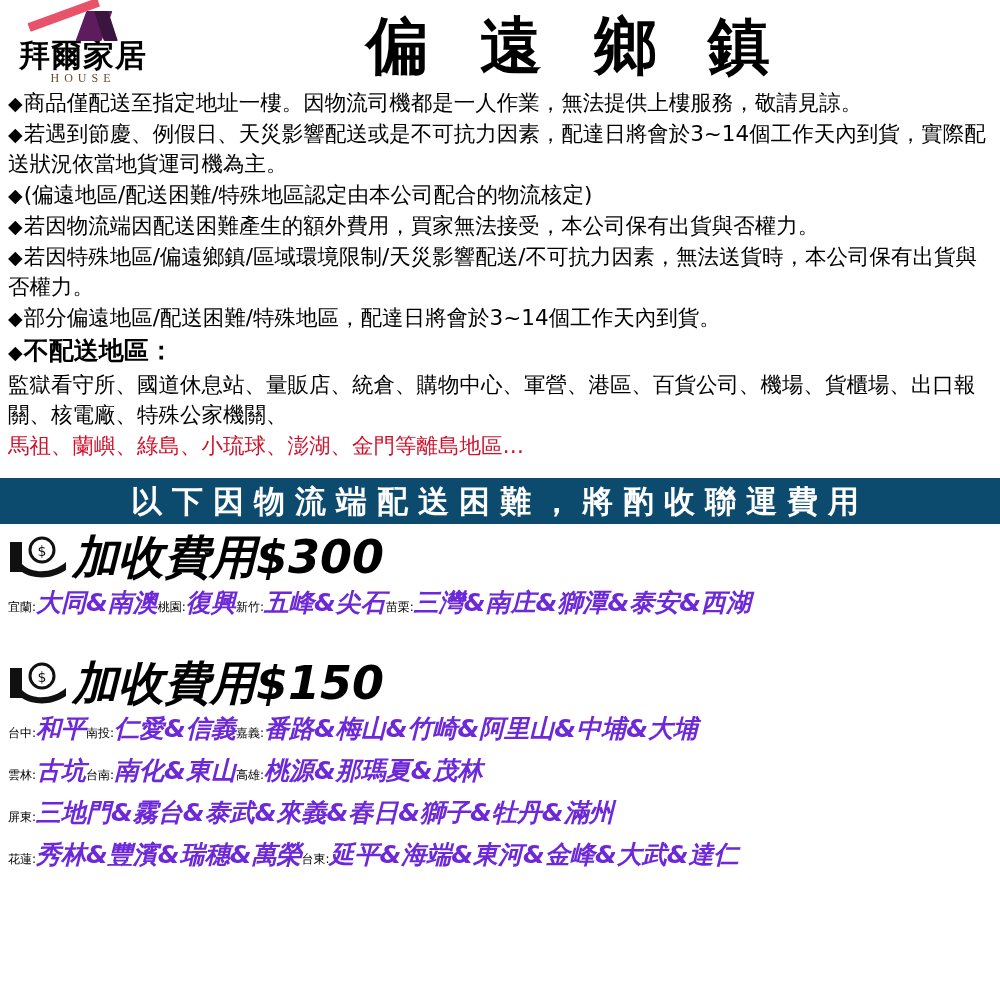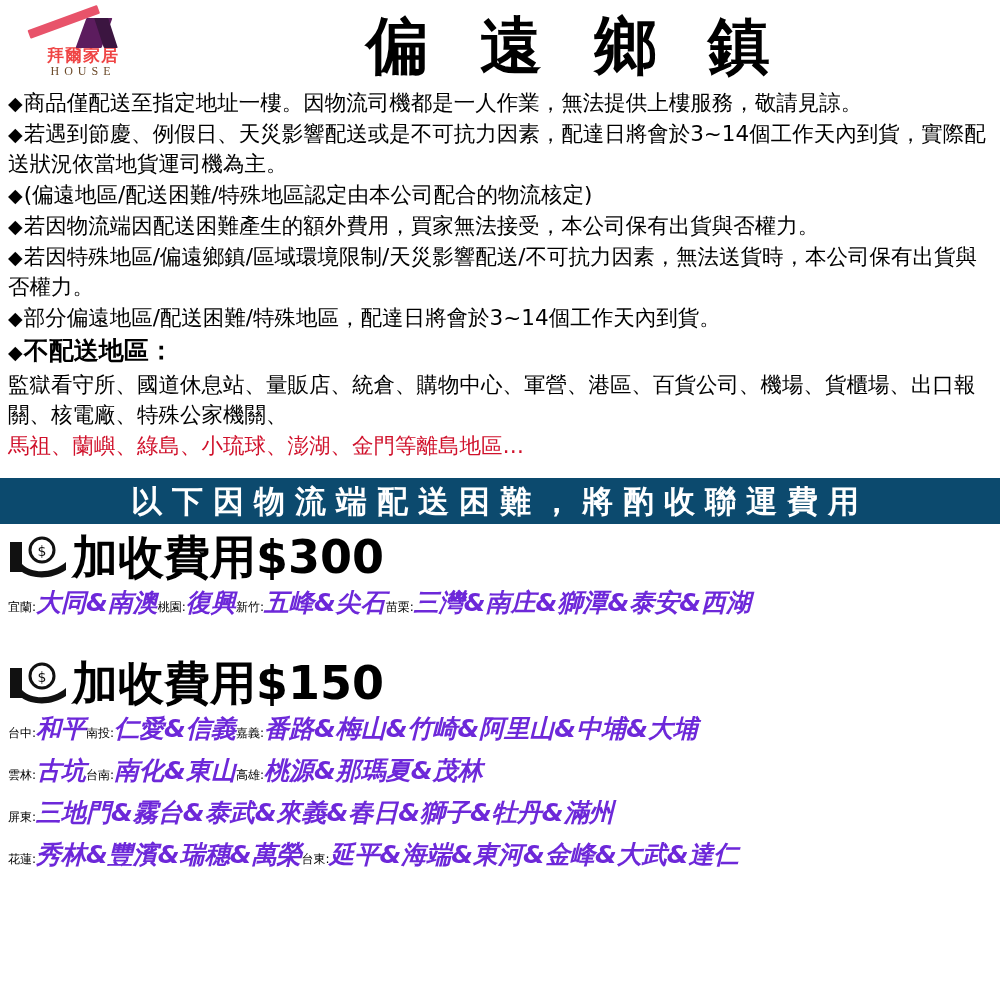--- a/index.html
+++ b/index.html
@@ -43,24 +43,24 @@
     border-radius: 1px;
   }
   .logo-mark .bar3 {
     position: absolute; left: 76px; top: 2px;
     width: 14px; height: 30px;
     background: #3b1540;
     transform: skewX(18deg);
     border-radius: 1px;
   }
   .logo-name {
-    font-size: 17px;
+    font-size: 31px;
     font-weight: bold;
     letter-spacing: 1px;
-    color: #ef4444;
+    color: #000000;
     margin-top: 1px;
   }
   .logo-sub {
     font-size: 12px;
     letter-spacing: 5px;
     color: #6b4a2a;
     margin-top: 1px;
     font-family: "Liberation Serif", serif;
   }
   .doc-title {
@@ -109,20 +109,21 @@
     align-items: center;
     margin-top: 8px;
   }
   .coin-icon { width: 62px; height: 46px; flex: 0 0 62px; }
   .fee-amount {
     font-size: 46px;
     font-weight: bold;
     line-height: 50px;
     letter-spacing: 0px;
     margin-left: 2px;
+    font-style: italic;
   }
   .fee-line {
     font-size: 23px;
     line-height: 34px;
     margin-top: 4px;
     white-space: nowrap;
   }
   .fee-line .city { color: #000; font-size: 12px; }
   .fee-line .towns { color: #6d28d9; font-weight: bold; font-size: 25px; font-style: italic; }
   .gap-md { height: 26px; }

